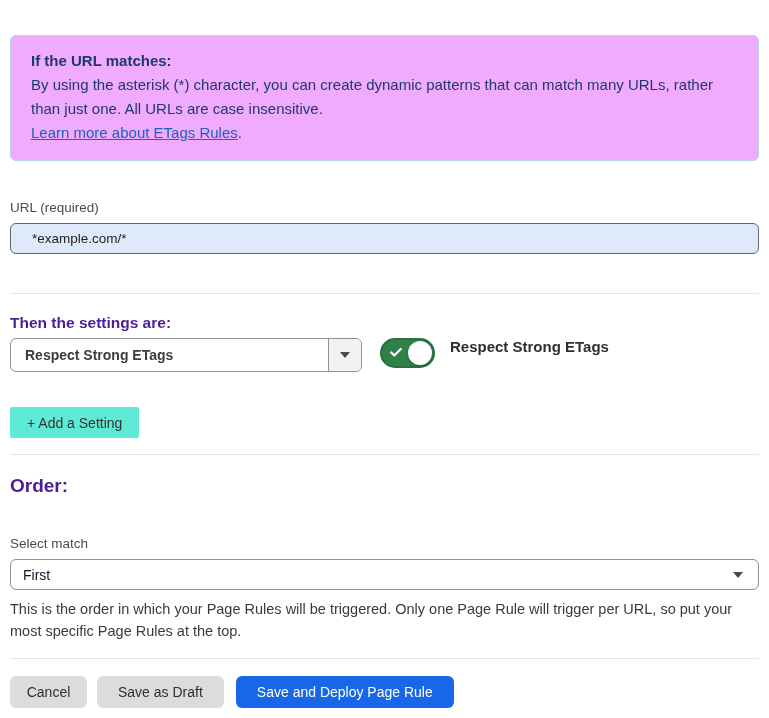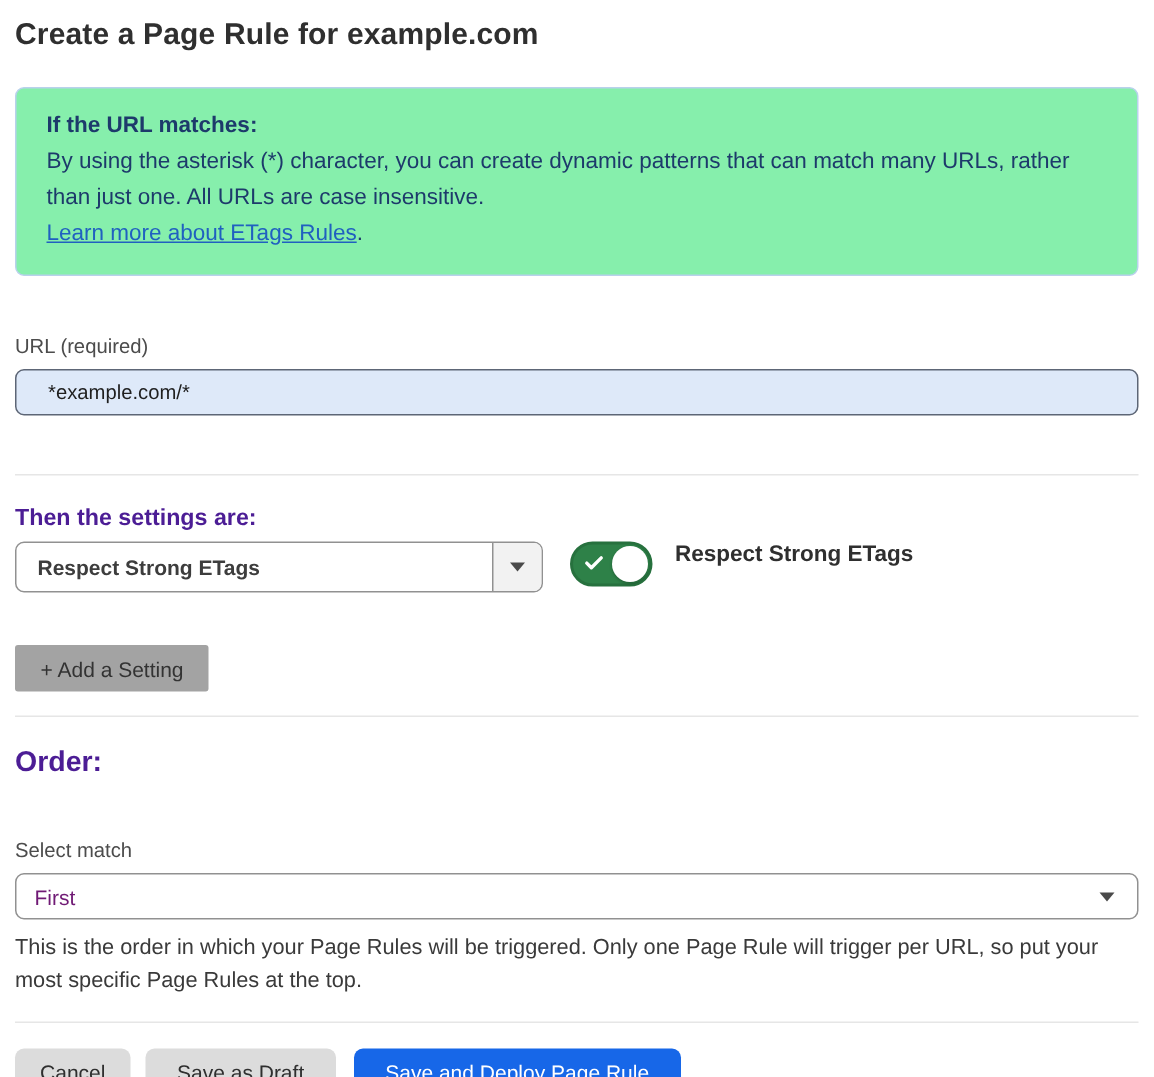--- a/index.html
+++ b/index.html
@@ -16,21 +16,21 @@
 
   .page-title {
     font-size: 20px;
     font-weight: 700;
     color: #2f2f2f;
     letter-spacing: 0.1px;
   }
 
   .info-box {
     margin-top: 23px;
-    background: #86efac;
+    background: #f0abfc;
     border: 1px solid #b9d1ec;
     border-radius: 6px;
     padding: 13px 20px 15px 20px;
     color: #1d3a6b;
     font-size: 15px;
     line-height: 24px;
   }
   .info-box .info-heading { font-weight: 700; }
   .info-box a.info-link {
     color: #2060c0;
@@ -145,21 +145,21 @@
   .toggle-label {
     margin-left: 15px;
     font-size: 15px;
     color: #2f2f2f;
   }
 
   .add-setting-btn {
     margin-top: 35px;
     height: 31px;
     padding: 0 17px;
-    background: #a3a3a3;
+    background: #5eead4;
     border: none;
     border-radius: 2px;
     font-family: "Liberation Sans", sans-serif;
     font-size: 14px;
     color: #333333;
     cursor: pointer;
     display: inline-flex;
     align-items: center;
   }
 
@@ -171,21 +171,21 @@
     border-radius: 6px;
     background: #ffffff;
     display: flex;
     align-items: center;
     cursor: pointer;
   }
   .order-select .select-value {
     flex: 1;
     padding-left: 12px;
     font-size: 14px;
-    color: #701a75;
+    color: #0f172a;
   }
   .order-select .caret-wrap {
     padding-right: 15px;
     display: flex;
     align-items: center;
   }
 
   .help-text {
     margin-top: 8px;
     font-size: 14.5px;
@@ -221,21 +221,20 @@
     background: #1767e8;
     color: #ffffff;
     padding: 0 21px;
   }
 </style>
 </head>
 <body>
 
 <div class="page">
 
-  <h1 class="page-title">Create a Page Rule for example.com</h1>
 
   <div class="info-box">
     <div class="info-heading">If the URL matches:</div>
     <div class="info-body">By using the asterisk (*) character, you can create dynamic patterns that can match many URLs, rather than just one. All URLs are case insensitive.</div>
     <div>
       <a class="info-link">Learn more about ETags Rules</a><span class="link-suffix">.</span>
     </div>
   </div>
 
   <div class="field-label">URL (required)</div>

